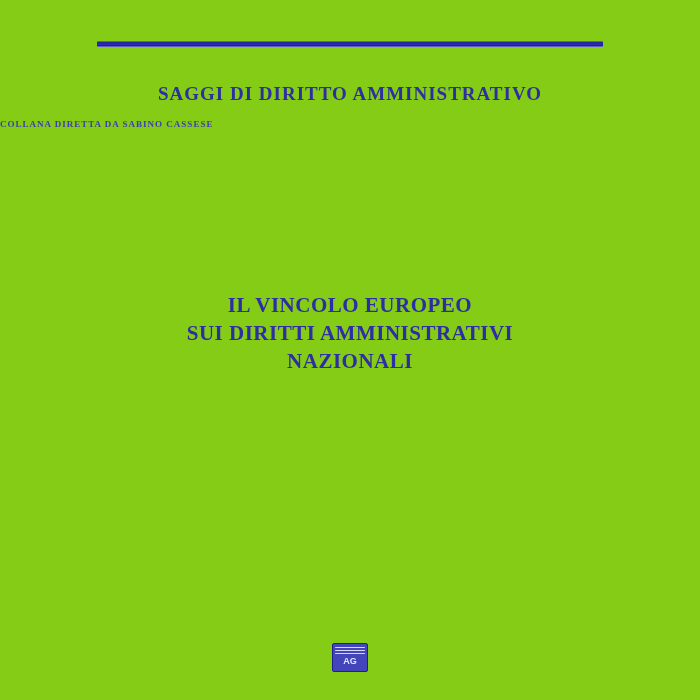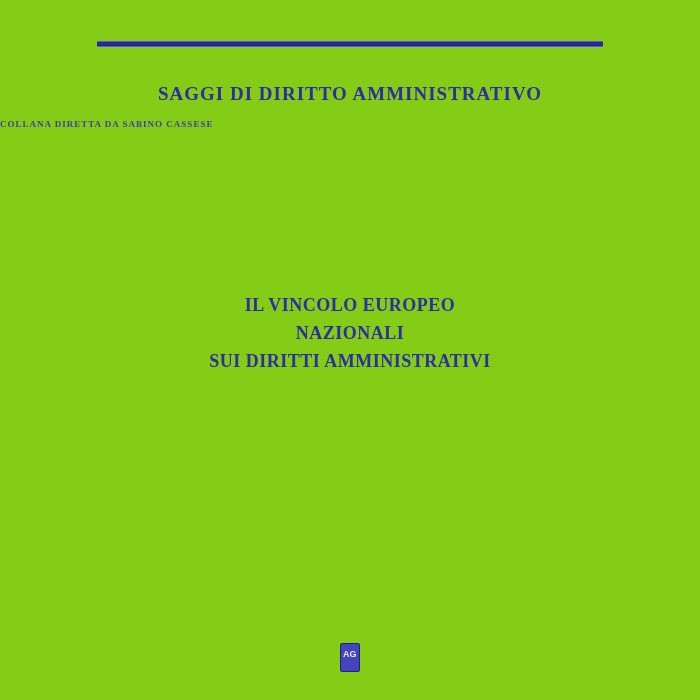--- a/index.html
+++ b/index.html
@@ -81,46 +81,46 @@
     font-weight: bold;
     letter-spacing: 2px;
     color: #2e2ea2;
   }
   .book-title {
     position: absolute;
     top: 291px;
     left: 0;
     width: 100%;
     text-align: center;
-    font-size: 18px;
+    font-size: 21px;
     font-weight: bold;
     letter-spacing: 0.5px;
     line-height: 28px;
     color: #2d2da4;
   }
   .book-title .title-line { display: block; }
   
   .publisher {
     position: absolute;
     top: 643px;
     left: 0;
     width: 100%;
     display: flex;
     justify-content: center;
     align-items: center;
     gap: 8px;
   }
   .publisher-logo {
-    width: 20px;
+    width: 36px;
     height: 29px;
     background: #4444bc;
     border: 1px solid #20208a;
     border-radius: 2px;
     display: flex;
-    flex-direction: row;
+    flex-direction: column;
     justify-content: flex-start;
     padding: 3px 2px 1px 2px;
   }
   .logo-textlines { display: flex; flex-direction: column; gap: 2px; }
   .logo-textlines i {
     display: block;
     height: 1px;
     background: #d8d8f0;
     border-radius: 1px;
   }
@@ -151,22 +151,22 @@
   <div class="rule-top"></div>
 
   <div class="series-title">SAGGI DI DIRITTO AMMINISTRATIVO</div>
 
   <div class="series-subtitle">COLLANA DIRETTA DA SABINO CASSESE</div>
 
 
 
   <div class="book-title">
     <span class="title-line">IL VINCOLO EUROPEO</span>
+    <span class="title-line">SUI DIRITTI AMMINISTRATIVI</span>
     <span class="title-line">NAZIONALI</span>
-    <span class="title-line">SUI DIRITTI AMMINISTRATIVI</span>
   </div>
 
   <div class="publisher">
     <div class="publisher-logo">
       <span class="logo-textlines">
         <i></i>
           <i></i>
           <i></i>
       </span>
       <span class="logo-monogram">AG</span>

